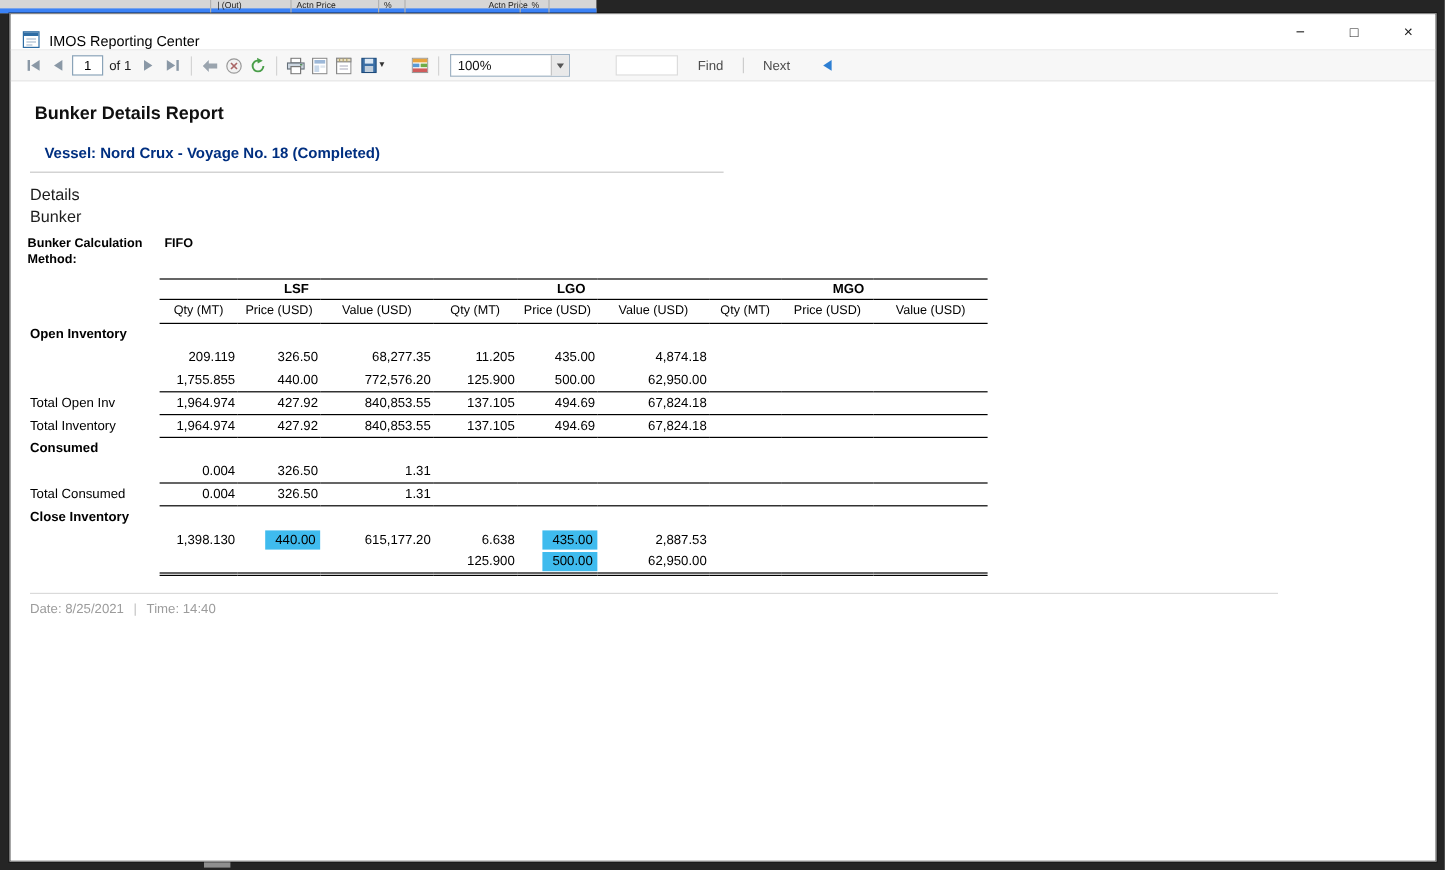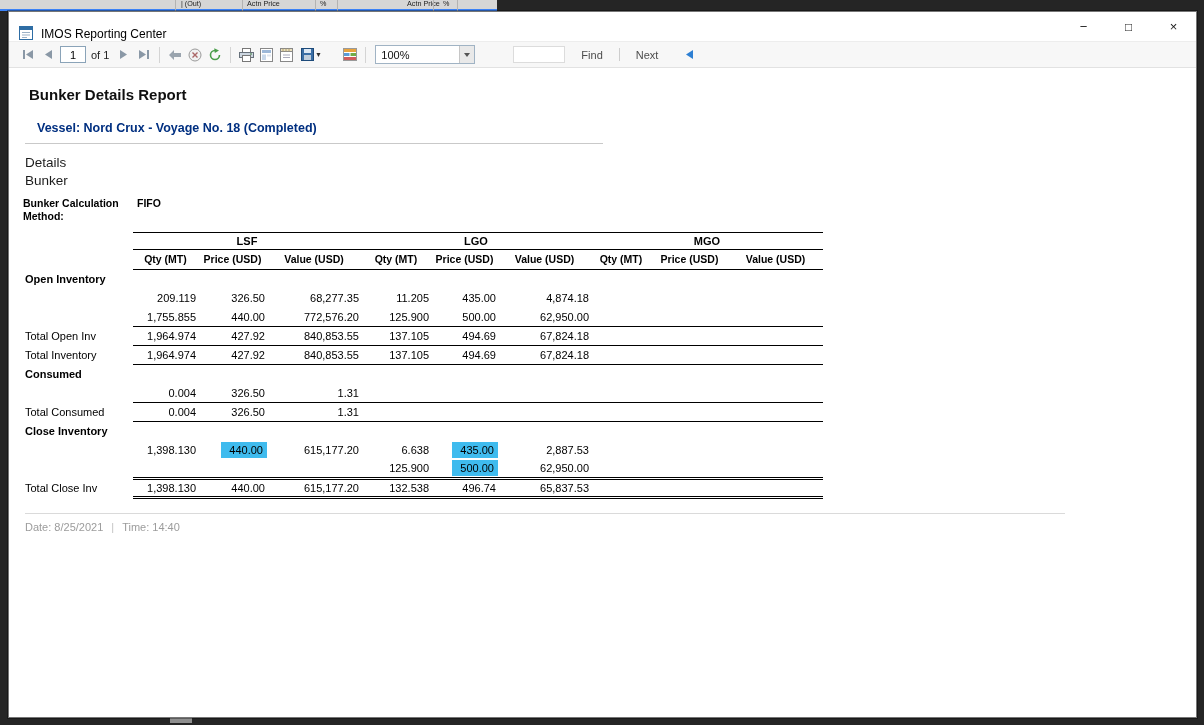--- a/index.html
+++ b/index.html
@@ -1,20 +1,20 @@
 <!DOCTYPE html>
 <html><head>
 <meta charset="utf-8">
 <style>
   *{box-sizing:border-box;margin:0;padding:0;}
   html,body{width:1204px;height:725px;}
   body{background:#252525;font-family:"Liberation Sans",sans-serif;position:relative;overflow:hidden;}
 
   
-  .top-strip{position:absolute;left:0;top:0;width:497px;height:11px;background:#d6d6d6;border-bottom:2px solid #3b82f6;}
+  .top-strip{position:absolute;left:0;top:0;width:497px;height:11px;background:#d6d6d6;border-bottom:4px solid #3b82f6;}
   .top-strip .frag{position:absolute;top:0px;font-size:9px;color:#1c1c1c;white-space:nowrap;transform:scale(.8);transform-origin:left top;}
   .top-strip .vline{position:absolute;top:0;width:1px;height:11px;background:#b2b2b2;}
   .bottom-artifact{position:absolute;left:170px;top:712px;width:22px;height:11px;background:#8f8f8f;}
 
   
   .window{position:absolute;left:8px;top:11px;width:1189px;height:707px;background:#fff;border:1px solid #767676;box-shadow:0 0 0 1px rgba(0,0,0,.35);display:flex;flex-direction:column;}
 
   .titlebar{height:29px;display:flex;align-items:flex-end;padding-left:9px;background:#fff;flex:0 0 auto;}
   .titlebar .title{font-size:12px;color:#000;margin-left:7px;}
   .win-controls{margin-left:auto;display:flex;height:100%;}
@@ -40,21 +40,21 @@
   .report-title{font-size:15px;font-weight:bold;color:#101010;margin-left:6px;}
   .vessel{margin:18px 0 0 14px;font-size:12.5px;font-weight:bold;color:#002f80;}
   .vessel-rule{width:578px;height:1px;background:#c9c9c9;margin:8px 0 0 2px;}
   .block-title{margin:10px 0 0 2px;font-size:13.5px;color:#1c1c1c;line-height:1.32;}
   .method-row{margin-top:7px;display:flex;font-size:10.5px;font-weight:bold;color:#000;}
   .method-label{width:108px;line-height:1.25;}
   .method-value{margin-left:6px;}
 
   table.report-table{border-collapse:collapse;margin-top:9px;font-size:11px;color:#000;table-layout:fixed;}
   .report-table td,.report-table th{overflow:hidden;white-space:nowrap;}
-  .report-table thead th{font-weight:bold;}
+  .report-table thead th{font-weight:normal;}
   tr.group-row th{border-top:1px solid #000;border-bottom:1px solid #000;font-weight:bold;text-align:center;height:17px;font-size:11px;}
   tr.subhead-row th{border-bottom:1px solid #000;text-align:center;height:20px;font-size:10.5px;padding:0 1px;}
   .report-table td.label{text-align:left;padding-right:4px;}
   .report-table td.label.bold{font-weight:bold;}
   .report-table tbody td{height:19px;padding:0 2px;vertical-align:middle;}
   .report-table td.num{text-align:right;}
   tr.rule-single td:not(.label){border-bottom:1px solid #000;}
   tr.rule-double td:not(.label){border-bottom:3px double #000;}
   .hl{display:inline-block;min-width:46px;text-align:right;background:#3fbbee;padding:2px 4px;margin-right:-2px;}
 
@@ -390,32 +390,20 @@
             <td class="num"></td>
             <td class="num"></td>
             <td class="num"></td>
             <td class="num">125.900</td>
             <td class="num"><span class="hl" style="background: rgb(63, 187, 238);">500.00</span></td>
             <td class="num">62,950.00</td>
             <td class="num"></td>
             <td class="num"></td>
             <td class="num"></td>
           </tr>
-          <tr class="rule-double">
-            <td class="label">Total Close Inv</td>
-            <td class="num">1,398.130</td>
-            <td class="num">440.00</td>
-            <td class="num">615,177.20</td>
-            <td class="num">132.538</td>
-            <td class="num">496.74</td>
-            <td class="num">65,837.53</td>
-            <td class="num"></td>
-            <td class="num"></td>
-            <td class="num"></td>
-          </tr>
         </tbody>
     </table>
 
     <div class="footer-rule"></div>
     <div class="report-footer">
       <span>Date: 8/25/2021</span><span class="pipe">|</span><span>Time: 14:40</span>
     </div>
   </div>
 </div>
 

